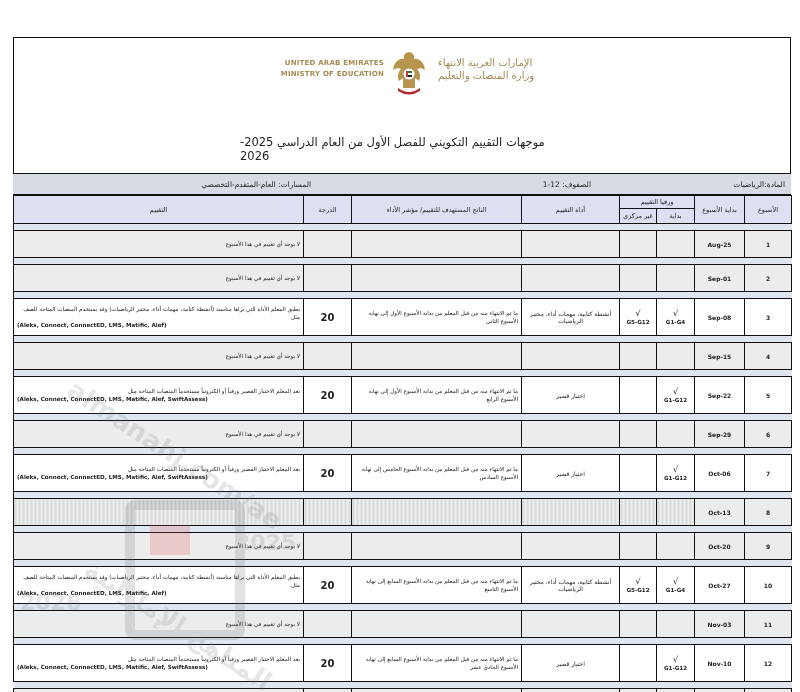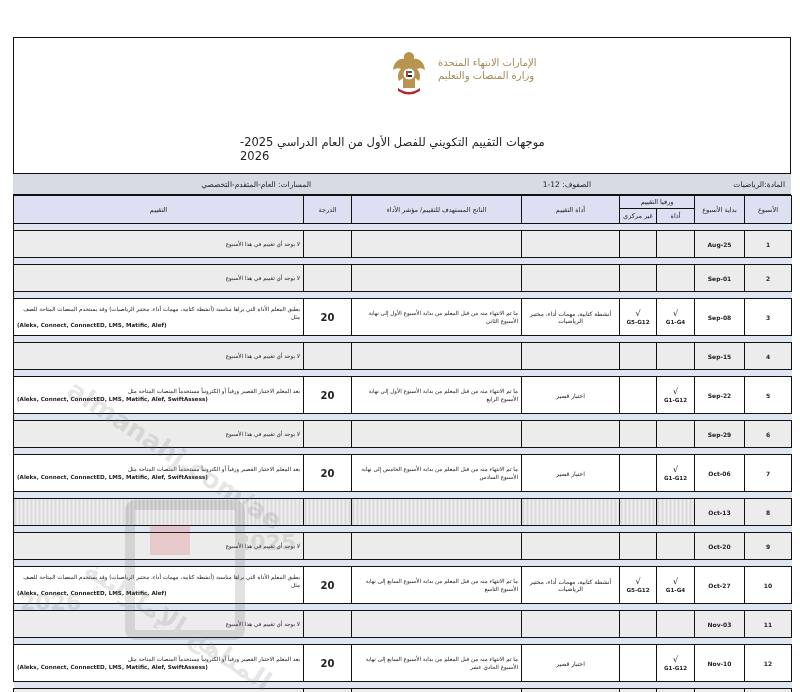--- a/index.html
+++ b/index.html
@@ -32,30 +32,34 @@
   .wm-text { position: absolute; font-weight: bold; color: #777; transform: rotate(33deg); white-space: nowrap; }
   .wm-box { position: absolute; left: 95px; top: 30px; width: 100px; height: 120px; border: 10px solid #666; border-radius: 10px; }
   .wm-red { position: absolute; left: 120px; top: 55px; width: 40px; height: 30px; background: #d33; }
 </style>
 </head>
 <body>
 
 <div class="frame"></div>
 
 <div class="logo-block">
+  <div class="logo-en">
+    <div>UNITED ARAB EMIRATES</div>
+    <div>MINISTRY OF EDUCATION</div>
+  </div>
   <svg class="emblem" viewBox="0 0 38 46">
     <path d="M19 2 C15 2 13 6 14 9 C9 8 4 12 3 20 C6 18 9 18 11 19 C8 22 7 27 9 31 L13 28 L13 38 L25 38 L25 28 L29 31 C31 27 30 22 27 19 C29 18 32 18 35 20 C34 12 29 8 24 9 C25 6 23 2 19 2 Z" fill="#b8954e"></path>
     <circle cx="19" cy="24" r="6" fill="#fff" stroke="#a58a55" stroke-width="0.8"></circle>
     <rect x="16" y="21" width="2" height="6" fill="#c33"></rect>
     <rect x="18" y="21" width="4" height="2" fill="#2a7a3a"></rect>
     <rect x="18" y="25" width="4" height="2" fill="#222"></rect>
     <path d="M8 38 Q19 46 30 38 L30 41 Q19 48 8 41 Z" fill="#b32a2a"></path>
   </svg>
   <div class="logo-ar">
-    <div>الإمارات الانتهاء المتحدة</div>
+    <div>الإمارات العربية الانتهاء</div>
     <div>وزارة المنصات والتعليم</div>
   </div>
 </div>
 
 <div class="doc-title">موجهات التقييم التكويني للفصل الأول من العام الدراسي 2025-2026</div>
 
 <div class="info-bar">
   <span style="right:6px;">المادة:الرياضيات</span>
   <span style="right:200px;margin-left:40px;">الصفوف: 12-1</span>
   <span style="right:480px;">المسارات: العام-المتقدم-التخصصي</span>
@@ -76,21 +80,21 @@
     <tr>
       <th rowspan="2">الأسبوع</th>
       <th rowspan="2">بداية الأسبوع</th>
       <th colspan="2" style="height:12px">ورقيا التقييم</th>
       <th rowspan="2">أداة التقييم</th>
       <th rowspan="2">الناتج المستهدف للتقييم/ مؤشر الأداء</th>
       <th rowspan="2">الدرجة</th>
       <th rowspan="2">التقييم</th>
     </tr>
     <tr>
-      <th style="height:14px">أداة</th>
+      <th style="height:14px">بداية</th>
       <th>غير مركزي</th>
     </tr>
   </thead>
   <tbody id="tbody">
       <tr class="sep">
         <td colspan="8"></td>
       </tr>
       <tr class="gray">
         <td class="wk" style="height:26px">1</td>
         <td class="dt">Aug-25</td>

